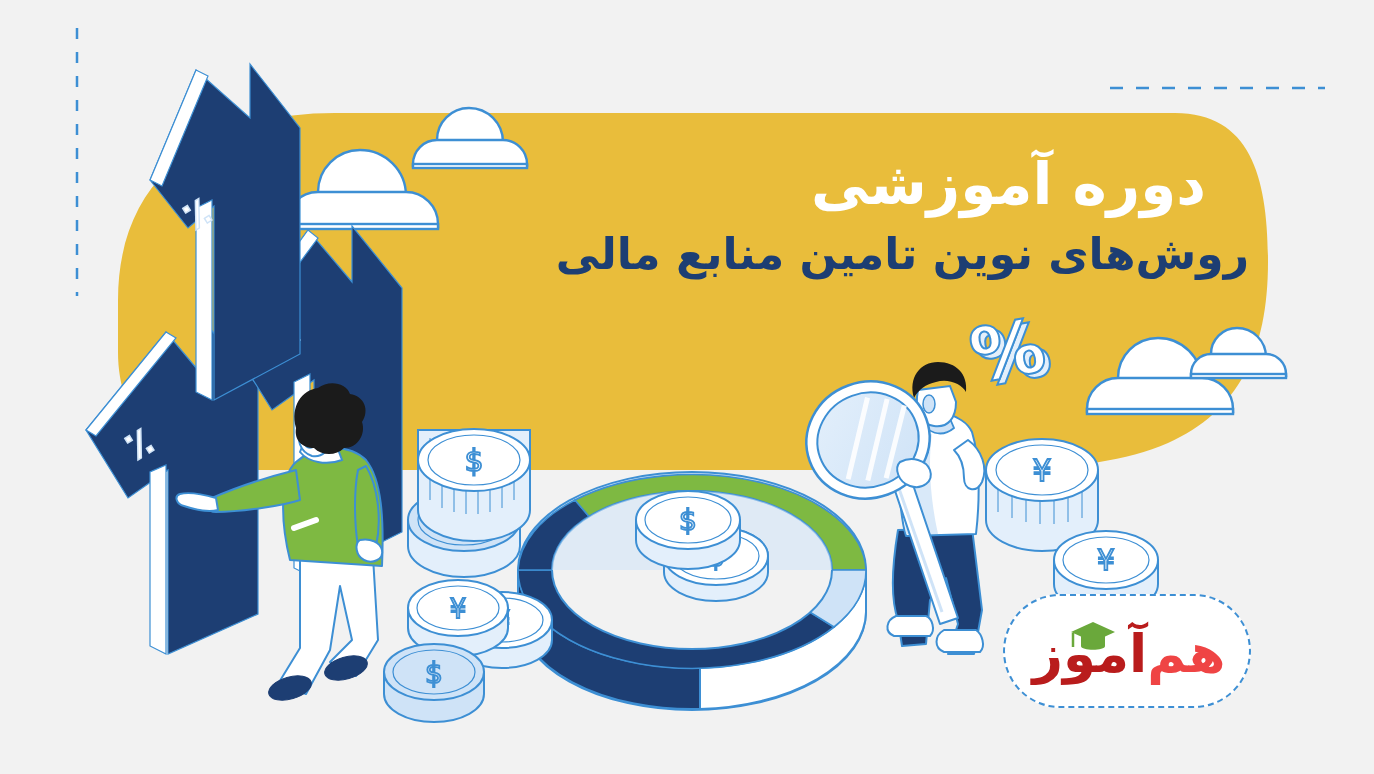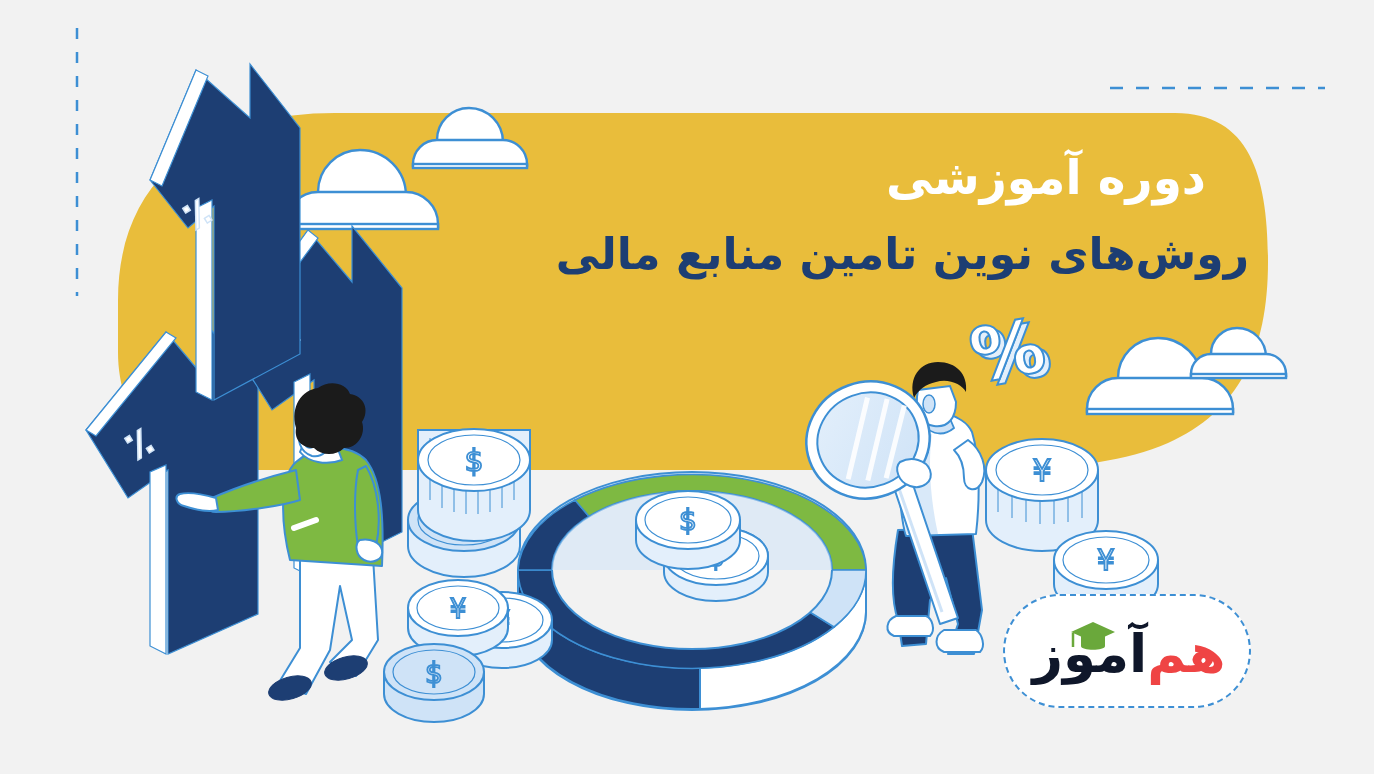--- a/index.html
+++ b/index.html
@@ -16,21 +16,21 @@
     position:absolute;
     direction:rtl;
     text-align:right;
     white-space:nowrap;
     font-family:"DejaVu Sans", sans-serif;
     font-weight:bold;
     letter-spacing:-1px;
   }
   #kicker{
     right:168px;top:150px;
-    font-size:47px;
+    font-size:58px;
     color:#ffffff;
   }
   #headline{
     right:125px;top:228px;
     font-size:44px;
     color:#1d3e73;
   }
   #logo-badge{
     position:absolute;
     left:1003px;top:594px;
@@ -48,21 +48,21 @@
     font-size:0;
   }
   .logo-part{
     font-family:"DejaVu Sans", sans-serif;
     font-weight:bold;
     font-size:53px;
     line-height:1;
     letter-spacing:-2px;
   }
   #logo-ham{color:#ef4444;}
-  #logo-amooz{color:#0f172a;}
+  #logo-amooz{color:#b91c1c;}
 </style>
 </head>
 <body>
 
 <div id="stage">
 
   <svg id="art" viewBox="0 0 1374 774" xmlns="http://www.w3.org/2000/svg">
     <defs>
       <clipPath id="clipBlob">
         <path d="M120,300 C120,180 200,113 330,113 L1180,113 C1260,113 1268,190 1268,270 L1268,360 C1268,430 1230,470 1140,470 L200,470 C140,470 120,420 120,360 Z"></path>

